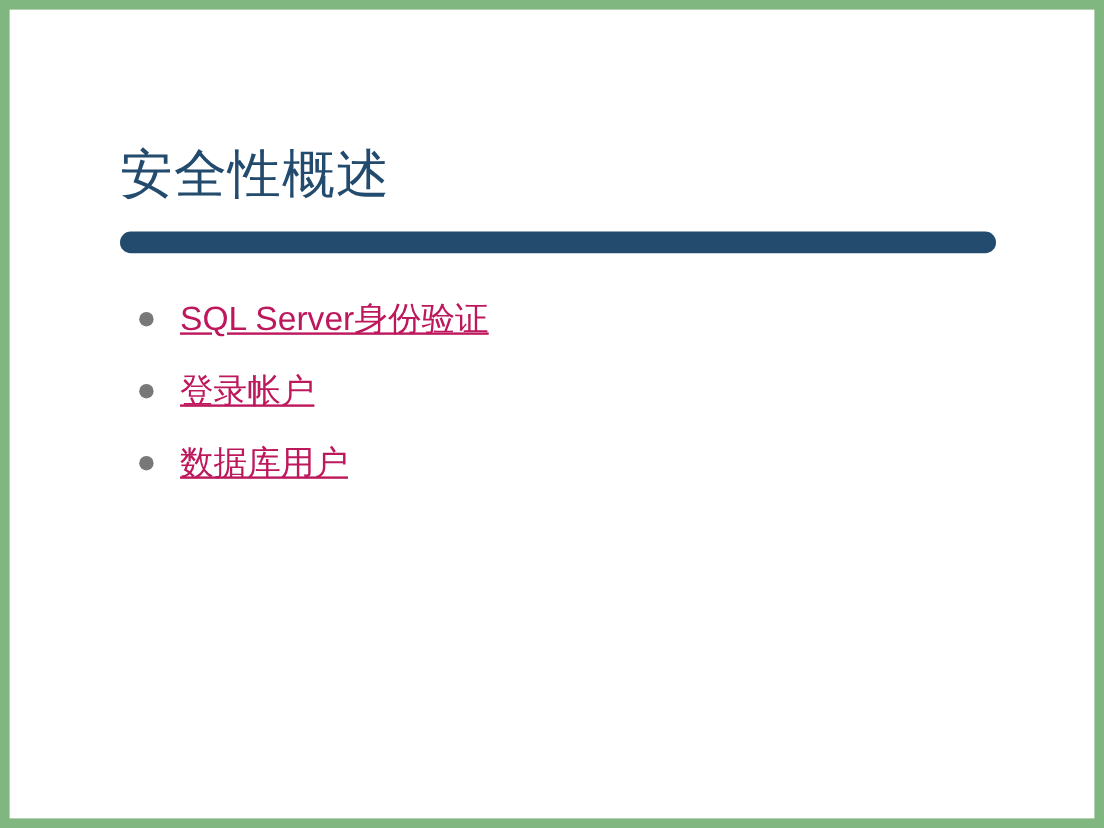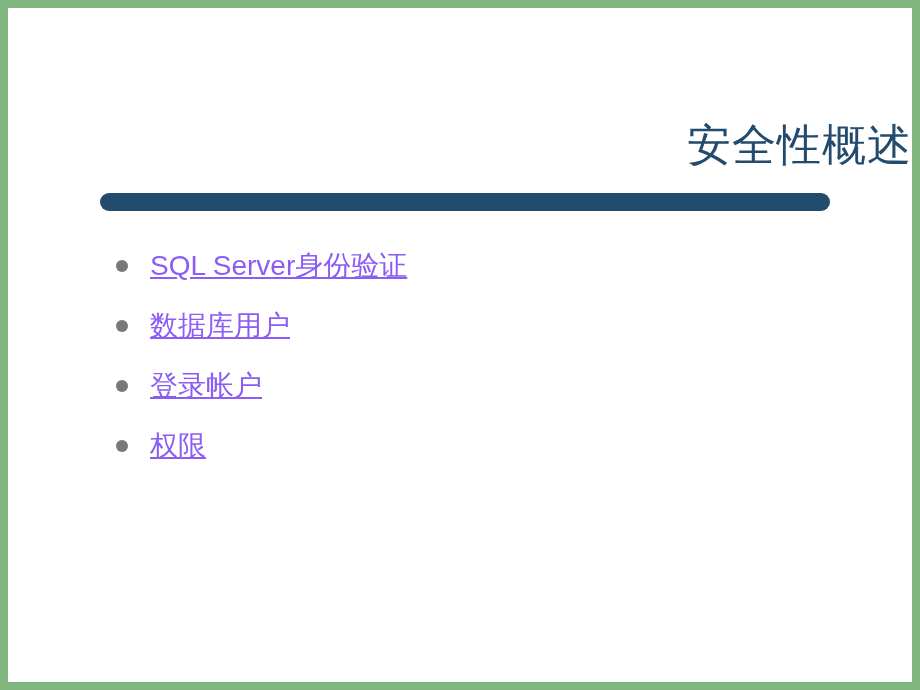--- a/index.html
+++ b/index.html
@@ -25,21 +25,20 @@
       padding: 0;
     }
     
     .title {
       color: #234b6e;
       font-family: "SimSun", "宋体", serif;
       font-weight: normal;
       font-size: 44px;
       padding: 108px 0 0 92px;
       letter-spacing: 1px;
-      text-align: right;
     }
     
     .divider {
       position: relative;
       margin: 18px 0 0 92px;
       width: 730px;
       height: 18px;
     }
     
     .divider-bar {
@@ -67,21 +66,21 @@
     .bullet {
       width: 12px;
       height: 12px;
       border-radius: 50%;
       background: #787878;
       margin-right: 22px;
       flex-shrink: 0;
     }
     
     .link {
-      color: #8b5cf6;
+      color: #be185d;
       text-decoration: underline;
       cursor: pointer;
       font-family: Arial, "SimSun", "宋体", sans-serif;
     }
   </style>
 </head>
 <body>
 
 <div class="slide">
   <h1 class="title">安全性概述</h1>
@@ -90,24 +89,20 @@
     <div class="divider-bar"></div>
   </div>
 
   <ul class="list">
     <li>
       <span class="bullet"></span>
       <a class="link">SQL Server身份验证</a>
     </li>
     <li>
       <span class="bullet"></span>
-      <a class="link">数据库用户</a>
-    </li>
-    <li>
-      <span class="bullet"></span>
       <a class="link">登录帐户</a>
     </li>
     <li>
       <span class="bullet"></span>
-      <a class="link">权限</a>
+      <a class="link">数据库用户</a>
     </li>
   </ul>
 </div>
 
 </body></html>

